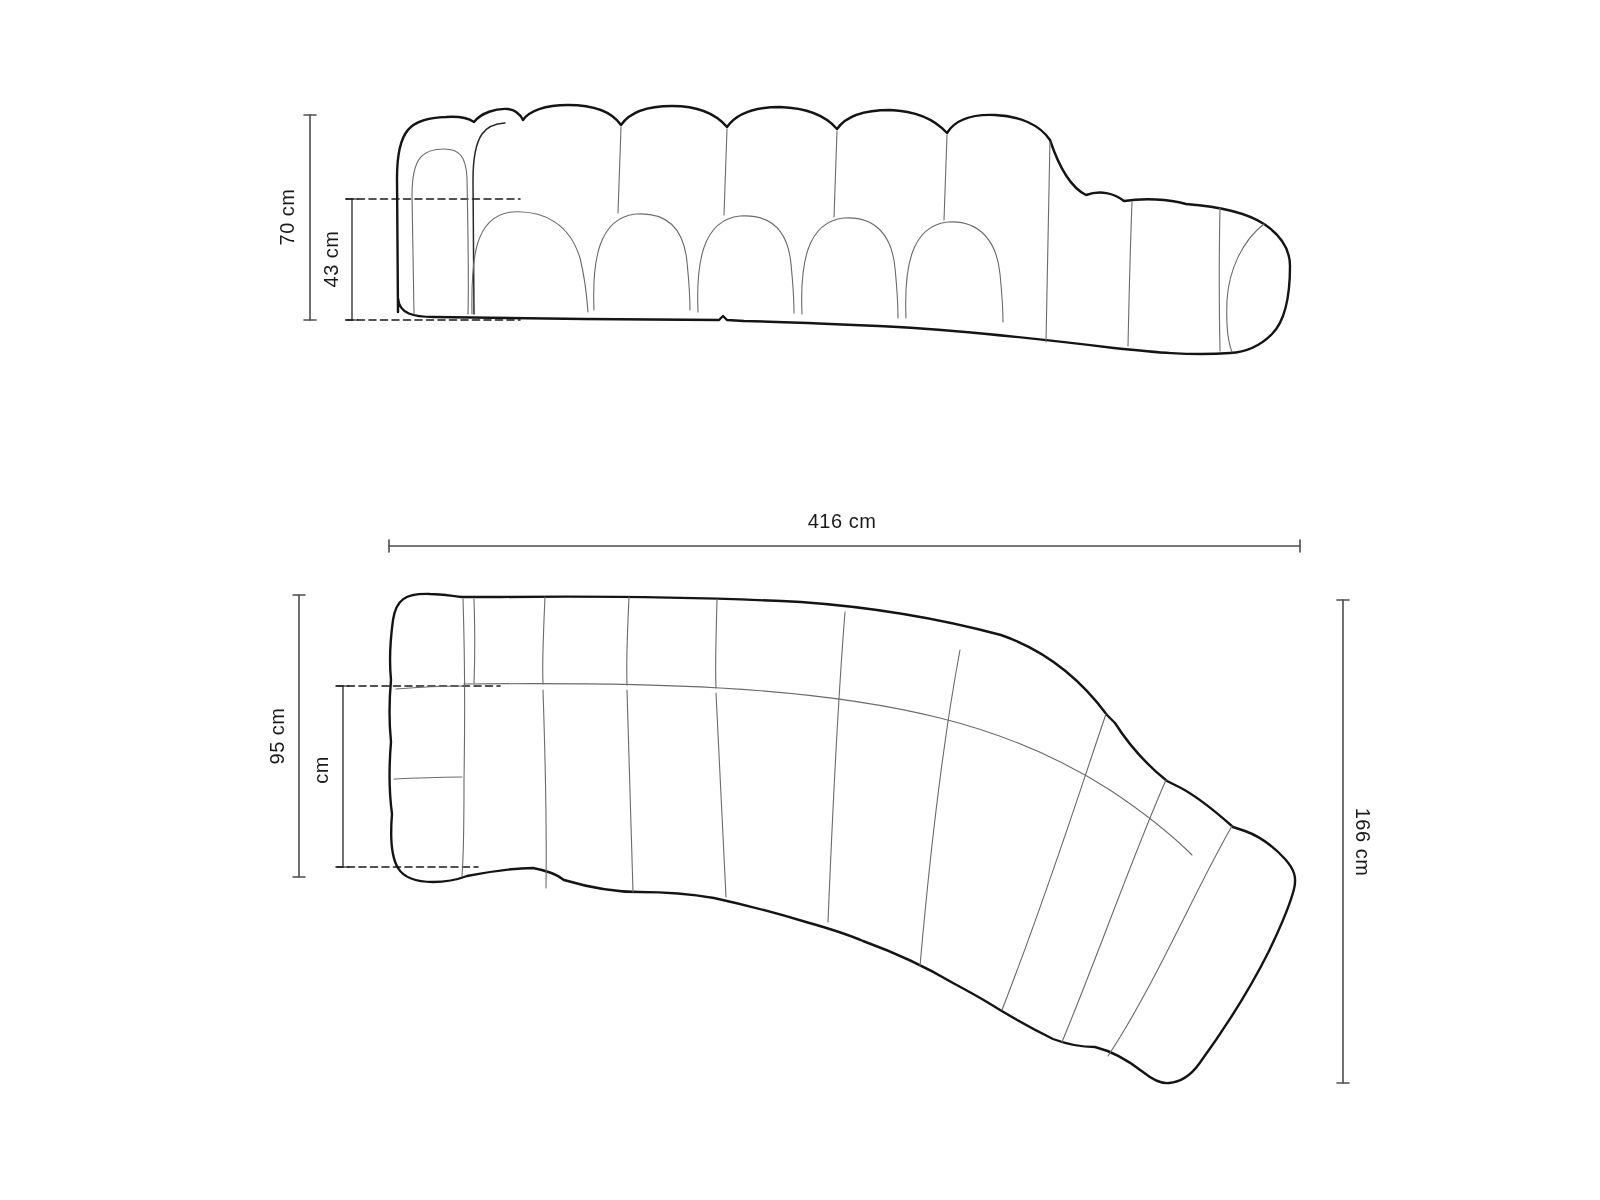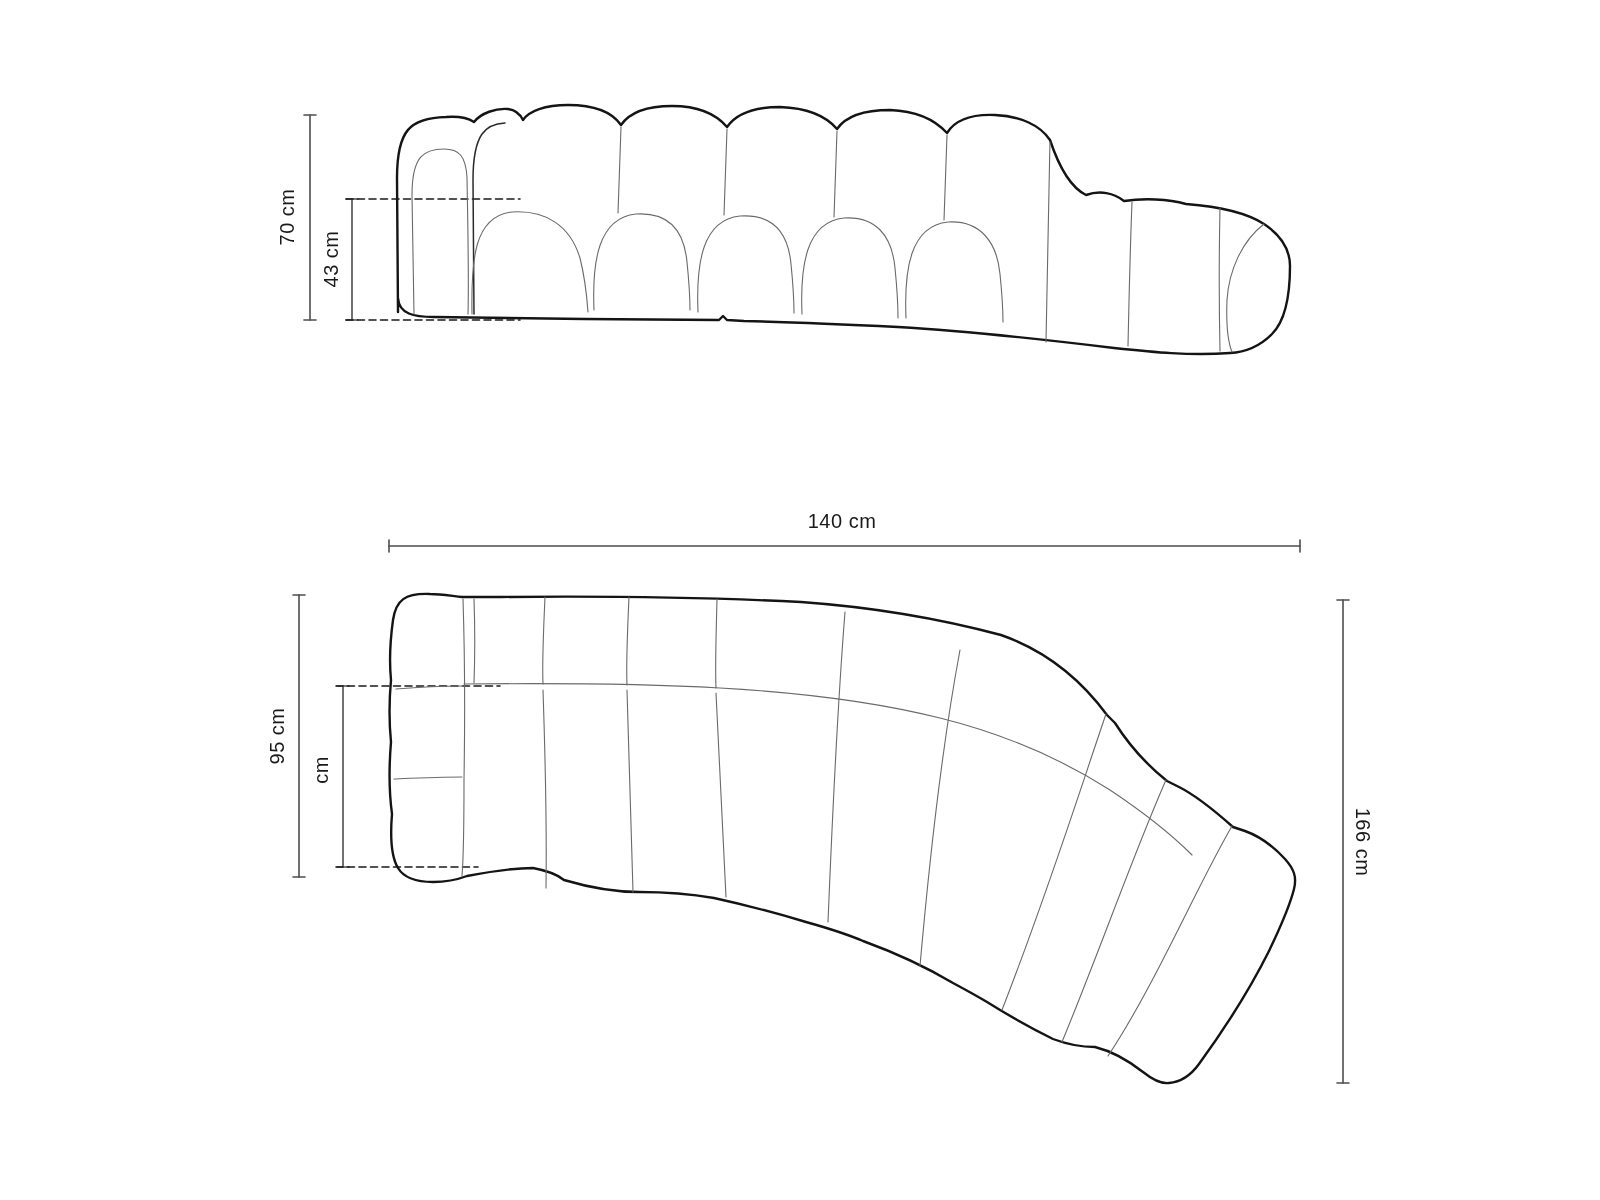--- a/index.html
+++ b/index.html
@@ -200,21 +200,21 @@
         <path d="M 1166 780 C 1135 850 1100 950 1062 1042"></path>
         <path d="M 1232 826 C 1195 890 1155 985 1108 1056"></path>
       </g>
     </g>
   </svg>
 
   <div class="dim-label rot-ccw" style="left:287px; top:217px;">70 cm</div>
 
   <div class="dim-label rot-ccw" style="left:331px; top:259px;">43 cm</div>
 
-  <div class="dim-label" style="left:842px; top:521px;">140 cm</div>
+  <div class="dim-label" style="left:842px; top:521px;">416 cm</div>
 
   <div class="dim-label rot-ccw" style="left:277px; top:736px;">95 cm</div>
 
   <div class="dim-label rot-ccw" style="left:321px; top:770px;">cm</div>
 
   <div class="dim-label rot-cw" style="left:1362px; top:842px;">166 cm</div>
 
 </div>
 
 </body></html>

